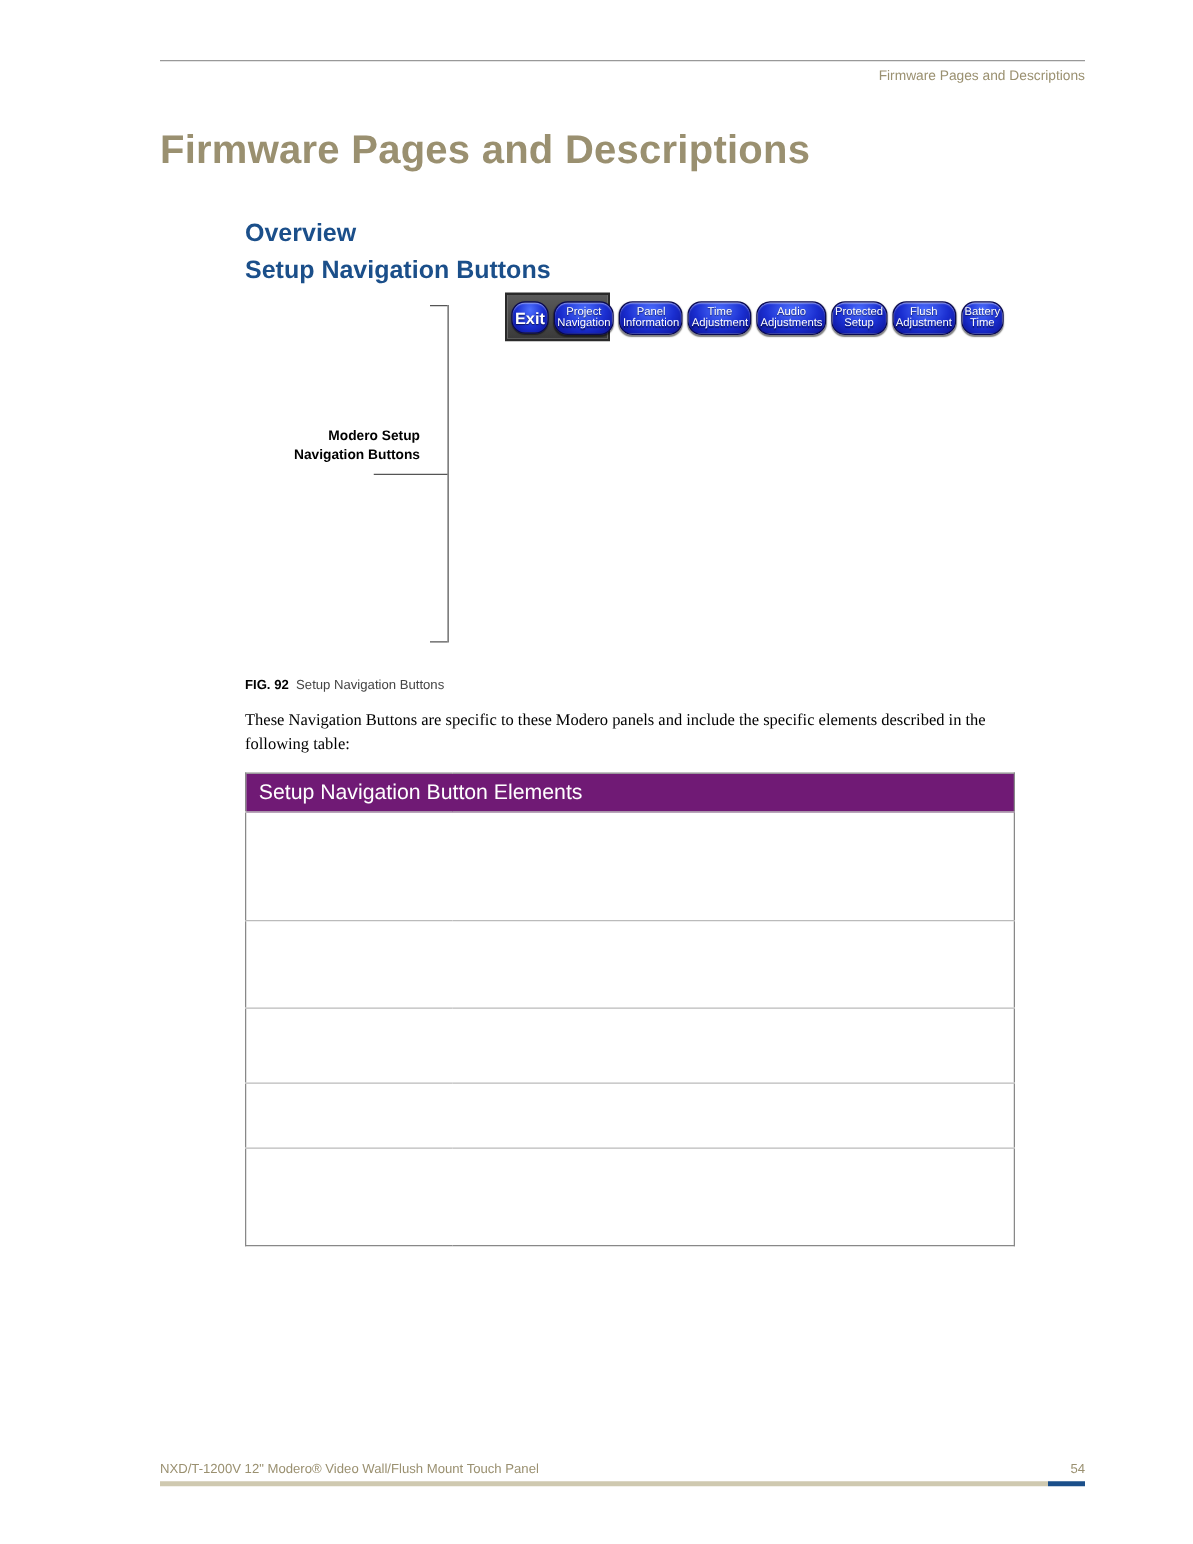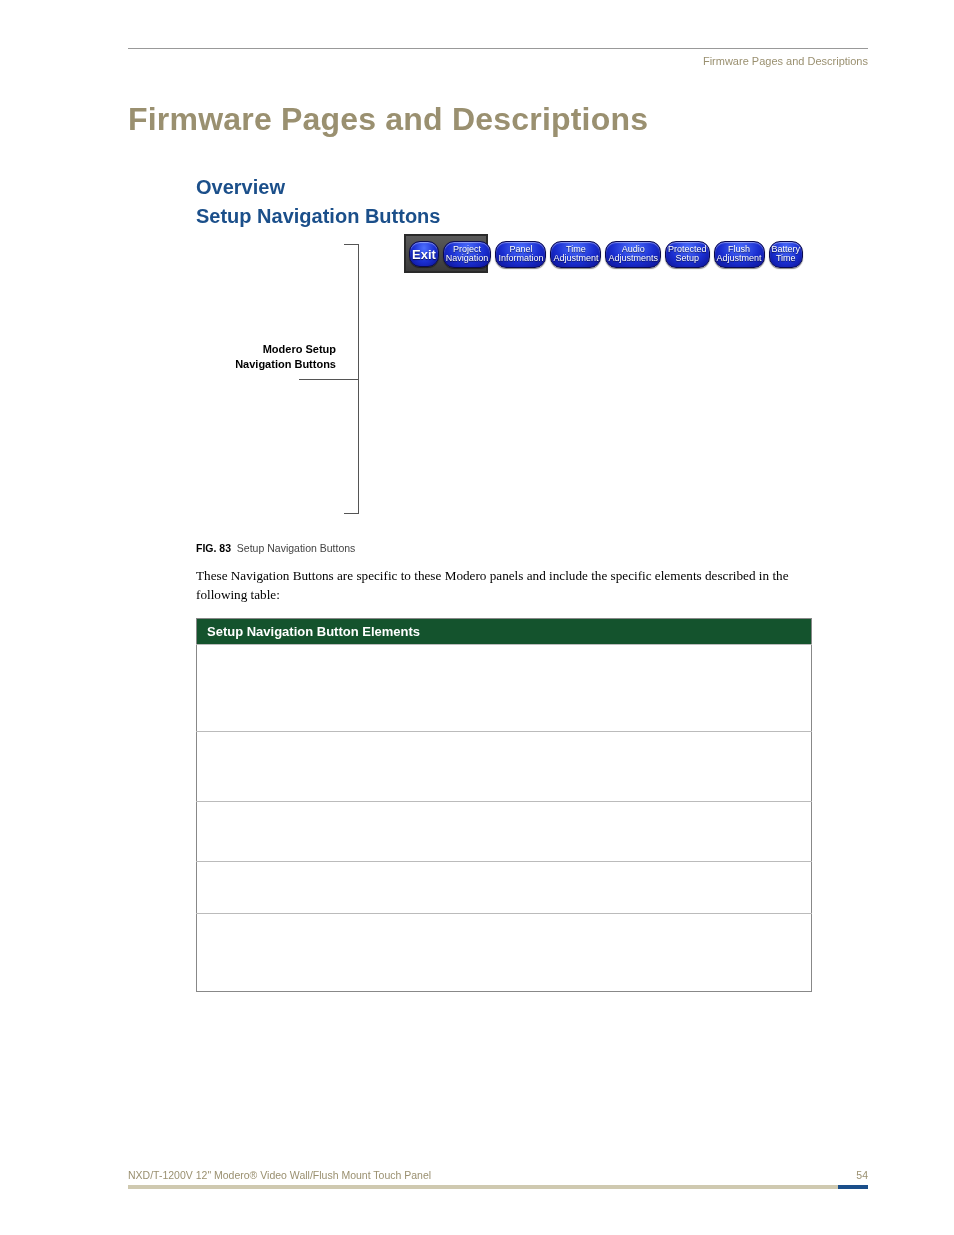--- a/index.html
+++ b/index.html
@@ -157,25 +157,25 @@
     color: #444;
     margin-bottom: 12px;
   }
   .caption b { color:#000; font-weight:bold; }
   .tbl {
     width: 616px;
     border-collapse: collapse;
     border: 1px solid #888;
   }
   .tbl-head {
-    background: #14532d;
+    background: #701a75;
     color: #fff;
     font-family: Arial, Helvetica, sans-serif;
-    font-weight: 700;
-    font-size: 13px;
+    font-weight: 400;
+    font-size: 17px;
     padding: 5px 10px;
     text-align: left;
   }
   .tbl td {
     border-top: 1px solid #bbb;
     vertical-align: top;
   }
   .tbl .c1 { width: 165px; }
   .tbl .r1 { height: 87px; }
   .tbl .r2 { height: 70px; }
@@ -239,21 +239,21 @@
 Setup</div>
         <div class="btn">Flush
 Adjustment</div>
         <div class="btn">Battery
 Time</div>
         <div class="amx-logo">AMX</div>
       </div>
     </div>
 
     <div class="caption">
-      <b>FIG. 83</b>&nbsp;&nbsp;<span>Setup Navigation Buttons</span>
+      <b>FIG. 92</b>&nbsp;&nbsp;<span>Setup Navigation Buttons</span>
     </div>
 
     <div class="p">These Navigation Buttons are specific to these Modero panels and include the specific elements described in the following table:</div>
 
     <table class="tbl">
       <tbody>
           <tr>
             <th class="tbl-head" colspan="2">Setup Navigation Button Elements</th>
           </tr>
       <tr class="r1">

